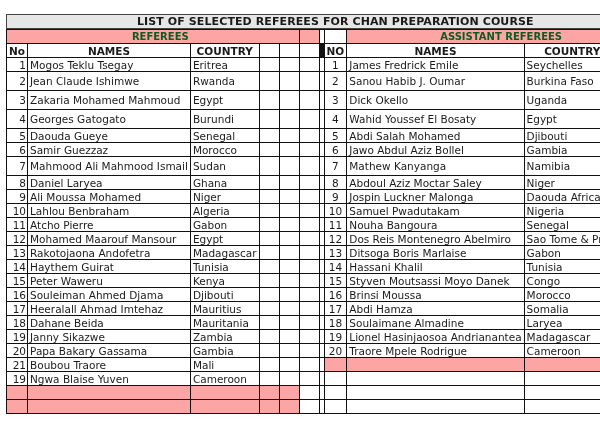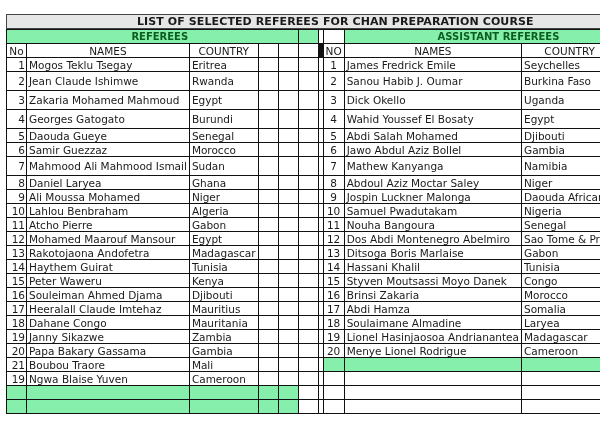--- a/index.html
+++ b/index.html
@@ -3,23 +3,23 @@
 <meta charset="utf-8">
 <style>
   html, body { margin:0; padding:0; background:#ffffff; }
   body { width:600px; height:425px; overflow:hidden; position:relative; font-family:"DejaVu Sans", sans-serif; color:#1a1a1a; }
   .sheet { position:absolute; left:6px; top:14px; width:600px; }
   .title-bar { position:absolute; left:0; top:0; width:600px; height:15px; background:#e6e6e6; border:1px solid #444; box-sizing:border-box; text-align:center; font-weight:bold; font-size:11px; line-height:13px; letter-spacing:0.1px; }
   .title-text { position:absolute; left:130px; top:0; }
   .grid { position:absolute; top:15px; left:0; }
   table { border-collapse:collapse; table-layout:fixed; font-size:10.5px; }
   td { border:1.5px solid #111; padding:0 2px; height:13px; line-height:12px; white-space:nowrap; overflow:hidden; }
-  .green { background:#86efac;padding-left:17px; }
+  .green { background:#fca5a5;padding-left:17px; }
   .sec-head { color:#0b5d1e; font-weight:bold; text-align:center; font-size:10px; }
-  .col-head { font-weight:normal; text-align:center; font-size:10.5px; }
+  .col-head { font-weight:bold; text-align:center; font-size:10.5px; }
   .no { text-align:right; padding-right:1px; }
   .no-r { text-align:center; }
   .tall td { height:18px; }
   .black { background:#111; }
   .plain { background:#fff; }
 </style>
 </head>
 <body>
 
 <div class="sheet">
@@ -208,21 +208,21 @@
           </tr>
           <tr>
             <td class="no">12</td>
             <td>Mohamed Maarouf Mansour</td>
             <td>Egypt</td>
             <td></td>
             <td></td>
             <td></td>
             <td></td>
             <td class="no-r">12</td>
-            <td>Dos Abdi Montenegro Abelmiro</td>
+            <td>Dos Reis Montenegro Abelmiro</td>
             <td>Sao Tome &amp; Prin</td>
             <td></td>
           </tr>
           <tr>
             <td class="no">13</td>
             <td>Rakotojaona Andofetra</td>
             <td>Madagascar</td>
             <td></td>
             <td></td>
             <td></td>
@@ -260,40 +260,40 @@
           </tr>
           <tr>
             <td class="no">16</td>
             <td>Souleiman Ahmed Djama</td>
             <td>Djibouti</td>
             <td></td>
             <td></td>
             <td></td>
             <td></td>
             <td class="no-r">16</td>
-            <td>Brinsi Zakaria</td>
+            <td>Brinsi Moussa</td>
             <td>Morocco</td>
             <td></td>
           </tr>
           <tr>
             <td class="no">17</td>
-            <td>Heeralall Claude Imtehaz</td>
+            <td>Heeralall Ahmad Imtehaz</td>
             <td>Mauritius</td>
             <td></td>
             <td></td>
             <td></td>
             <td></td>
             <td class="no-r">17</td>
             <td>Abdi Hamza</td>
             <td>Somalia</td>
             <td></td>
           </tr>
           <tr>
             <td class="no">18</td>
-            <td>Dahane Congo</td>
+            <td>Dahane Beida</td>
             <td>Mauritania</td>
             <td></td>
             <td></td>
             <td></td>
             <td></td>
             <td class="no-r">18</td>
             <td>Soulaimane Almadine</td>
             <td>Laryea</td>
             <td></td>
           </tr>
@@ -312,21 +312,21 @@
           </tr>
           <tr>
             <td class="no">20</td>
             <td>Papa Bakary Gassama</td>
             <td>Gambia</td>
             <td></td>
             <td></td>
             <td></td>
             <td></td>
             <td class="no-r">20</td>
-            <td>Menye Lionel Rodrigue</td>
+            <td>Traore Mpele Rodrigue</td>
             <td>Cameroon</td>
             <td></td>
           </tr>
           <tr>
             <td class="no">21</td>
             <td>Boubou Traore</td>
             <td>Mali</td>
             <td></td>
             <td></td>
             <td></td>

